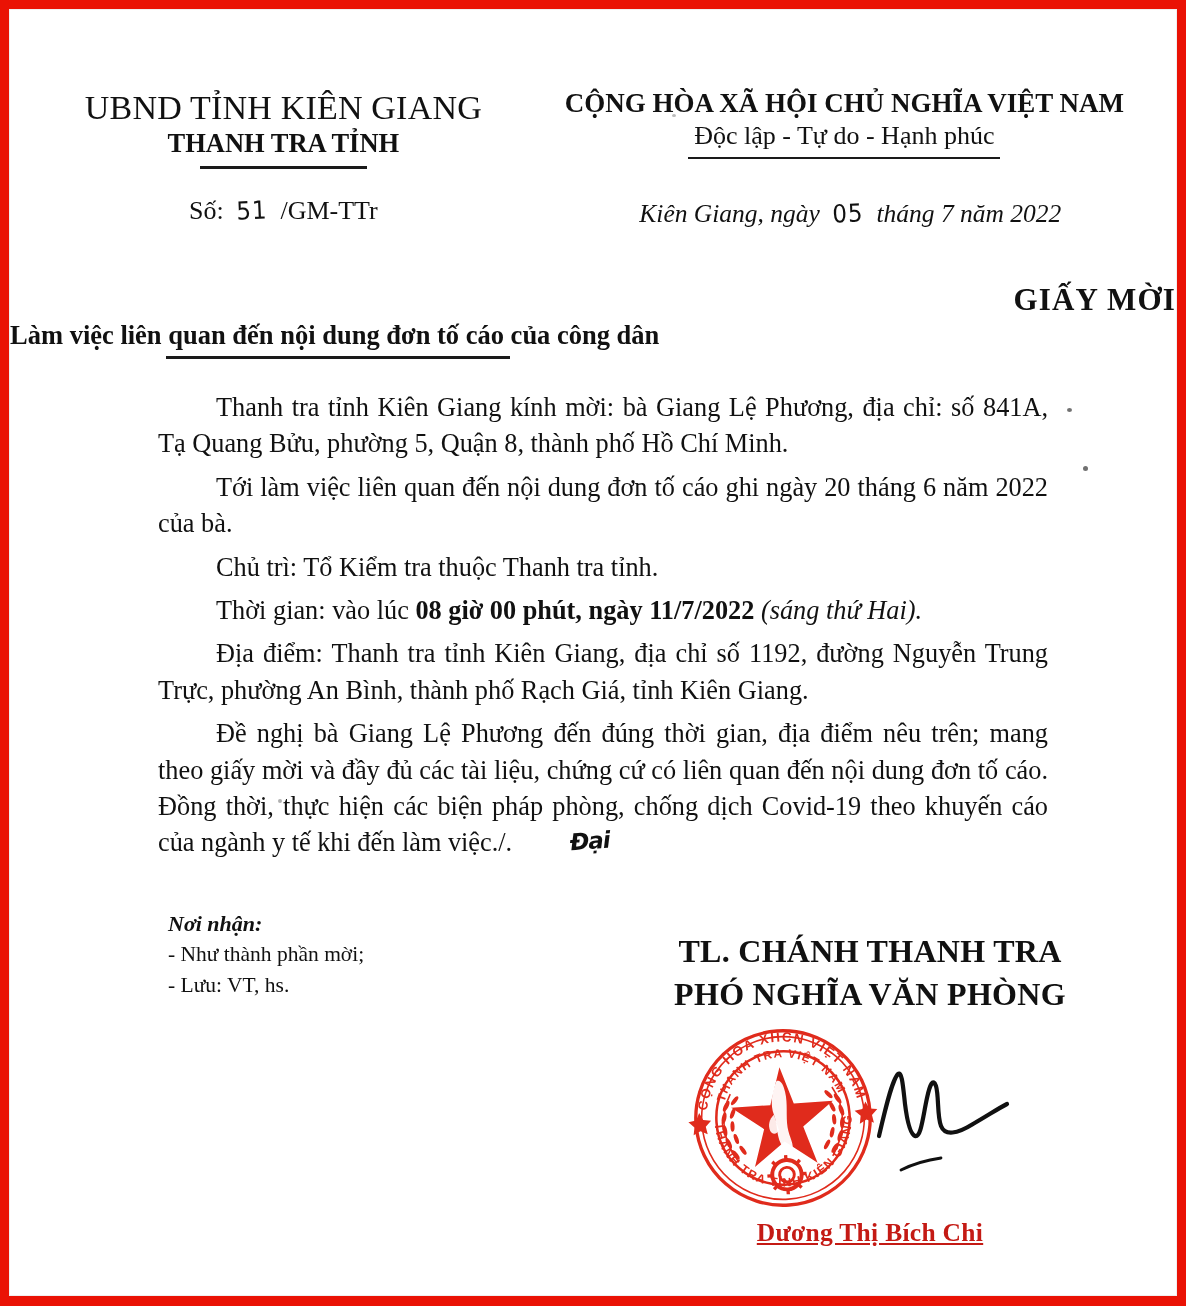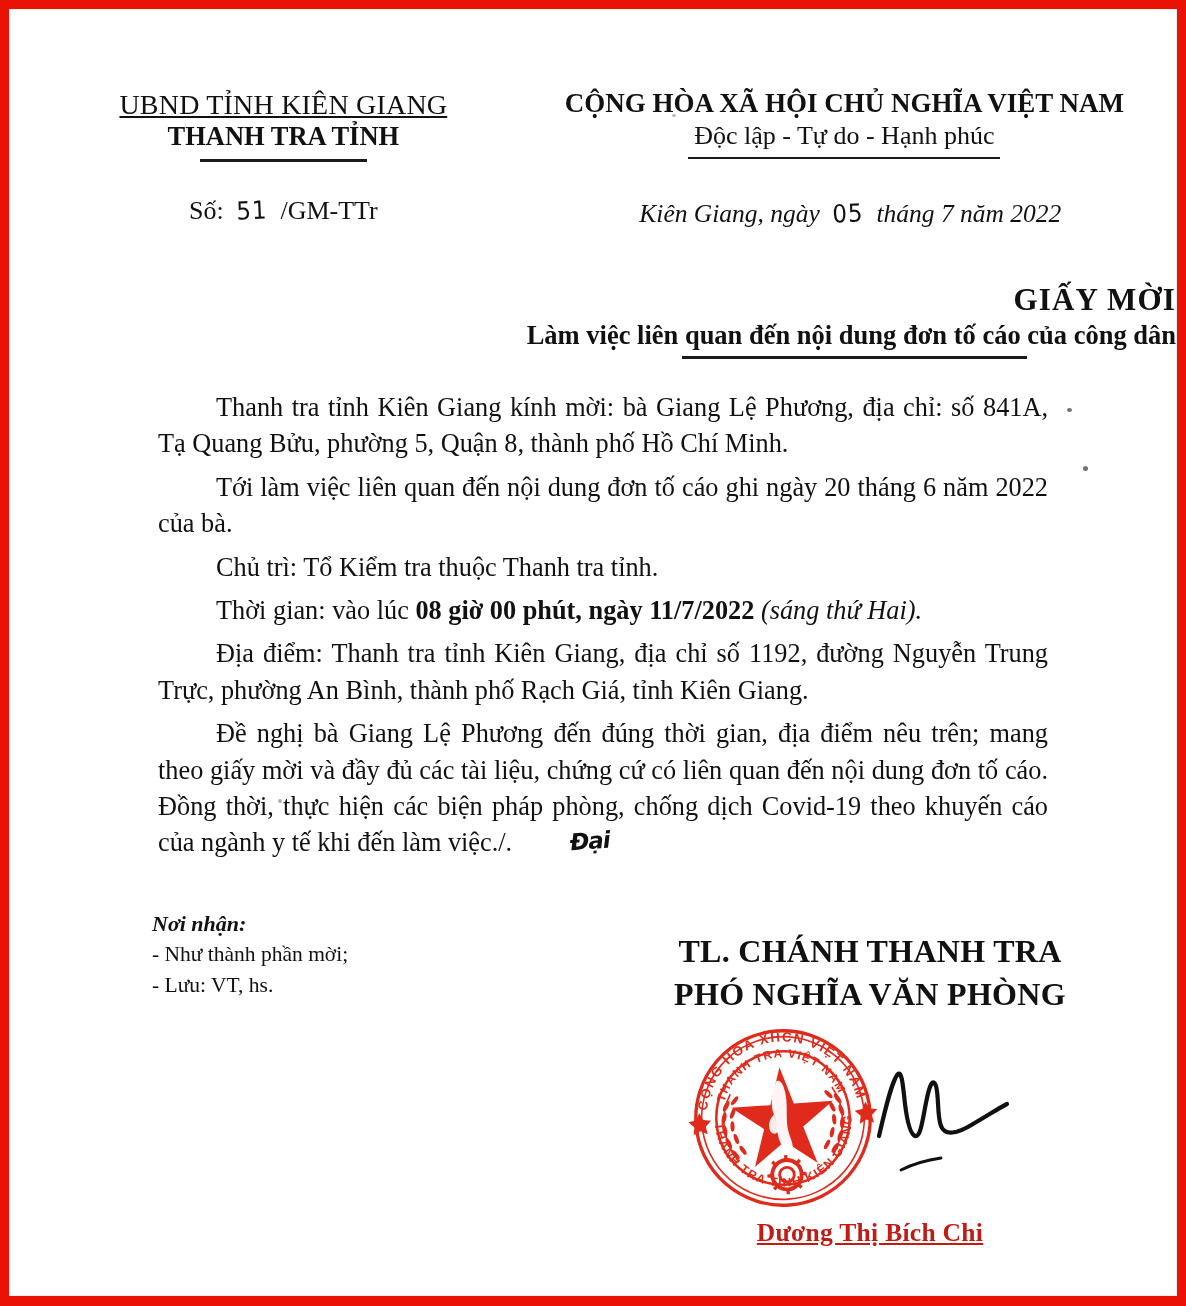--- a/index.html
+++ b/index.html
@@ -48,25 +48,24 @@
     padding-left: 22px;
     box-sizing: border-box;
   }
   .hdr-right {
     width: 55%;
     text-align: center;
     box-sizing: border-box;
     padding-right: 22px;
   }
   .org-top {
-    font-size: 28px;
+    font-size: 34px;
     letter-spacing: .2px;
     line-height: 1.18;
     white-space: nowrap;
-    text-decoration: underline;
   }
   .org-bold {
     font-size: 26.5px;
     font-weight: bold;
     line-height: 1.2;
     display: inline-block;
     position: relative;
     white-space: nowrap;
   }
   .org-bold .rule {
@@ -143,21 +142,21 @@
     text-align: right;
     font-size: 31px;
     font-weight: bold;
     letter-spacing: 1.2px;
   }
   .subtitle {
     position: absolute;
     top: 310px;
     left: 0;
     width: 100%;
-    text-align: right;
+    text-align: left;
     font-size: 26.5px;
     font-weight: bold;
   }
   .subtitle .inner {
     display: inline-block;
     position: relative;
   }
   .subtitle .rule {
     position: absolute;
     left: 24%;
@@ -190,21 +189,21 @@
     font-weight: bold;
     letter-spacing: -1px;
     display: inline-block;
     transform: rotate(-4deg);
   }
 
   
   .recipients {
     position: absolute;
     top: 898px;
-    left: 142px;
+    left: 158px;
     font-size: 21.5px;
     line-height: 1.42;
   }
   .recipients .rcp-title {
     font-weight: bold;
     font-style: italic;
     font-size: 22px;
   }
 
   .signblock {

